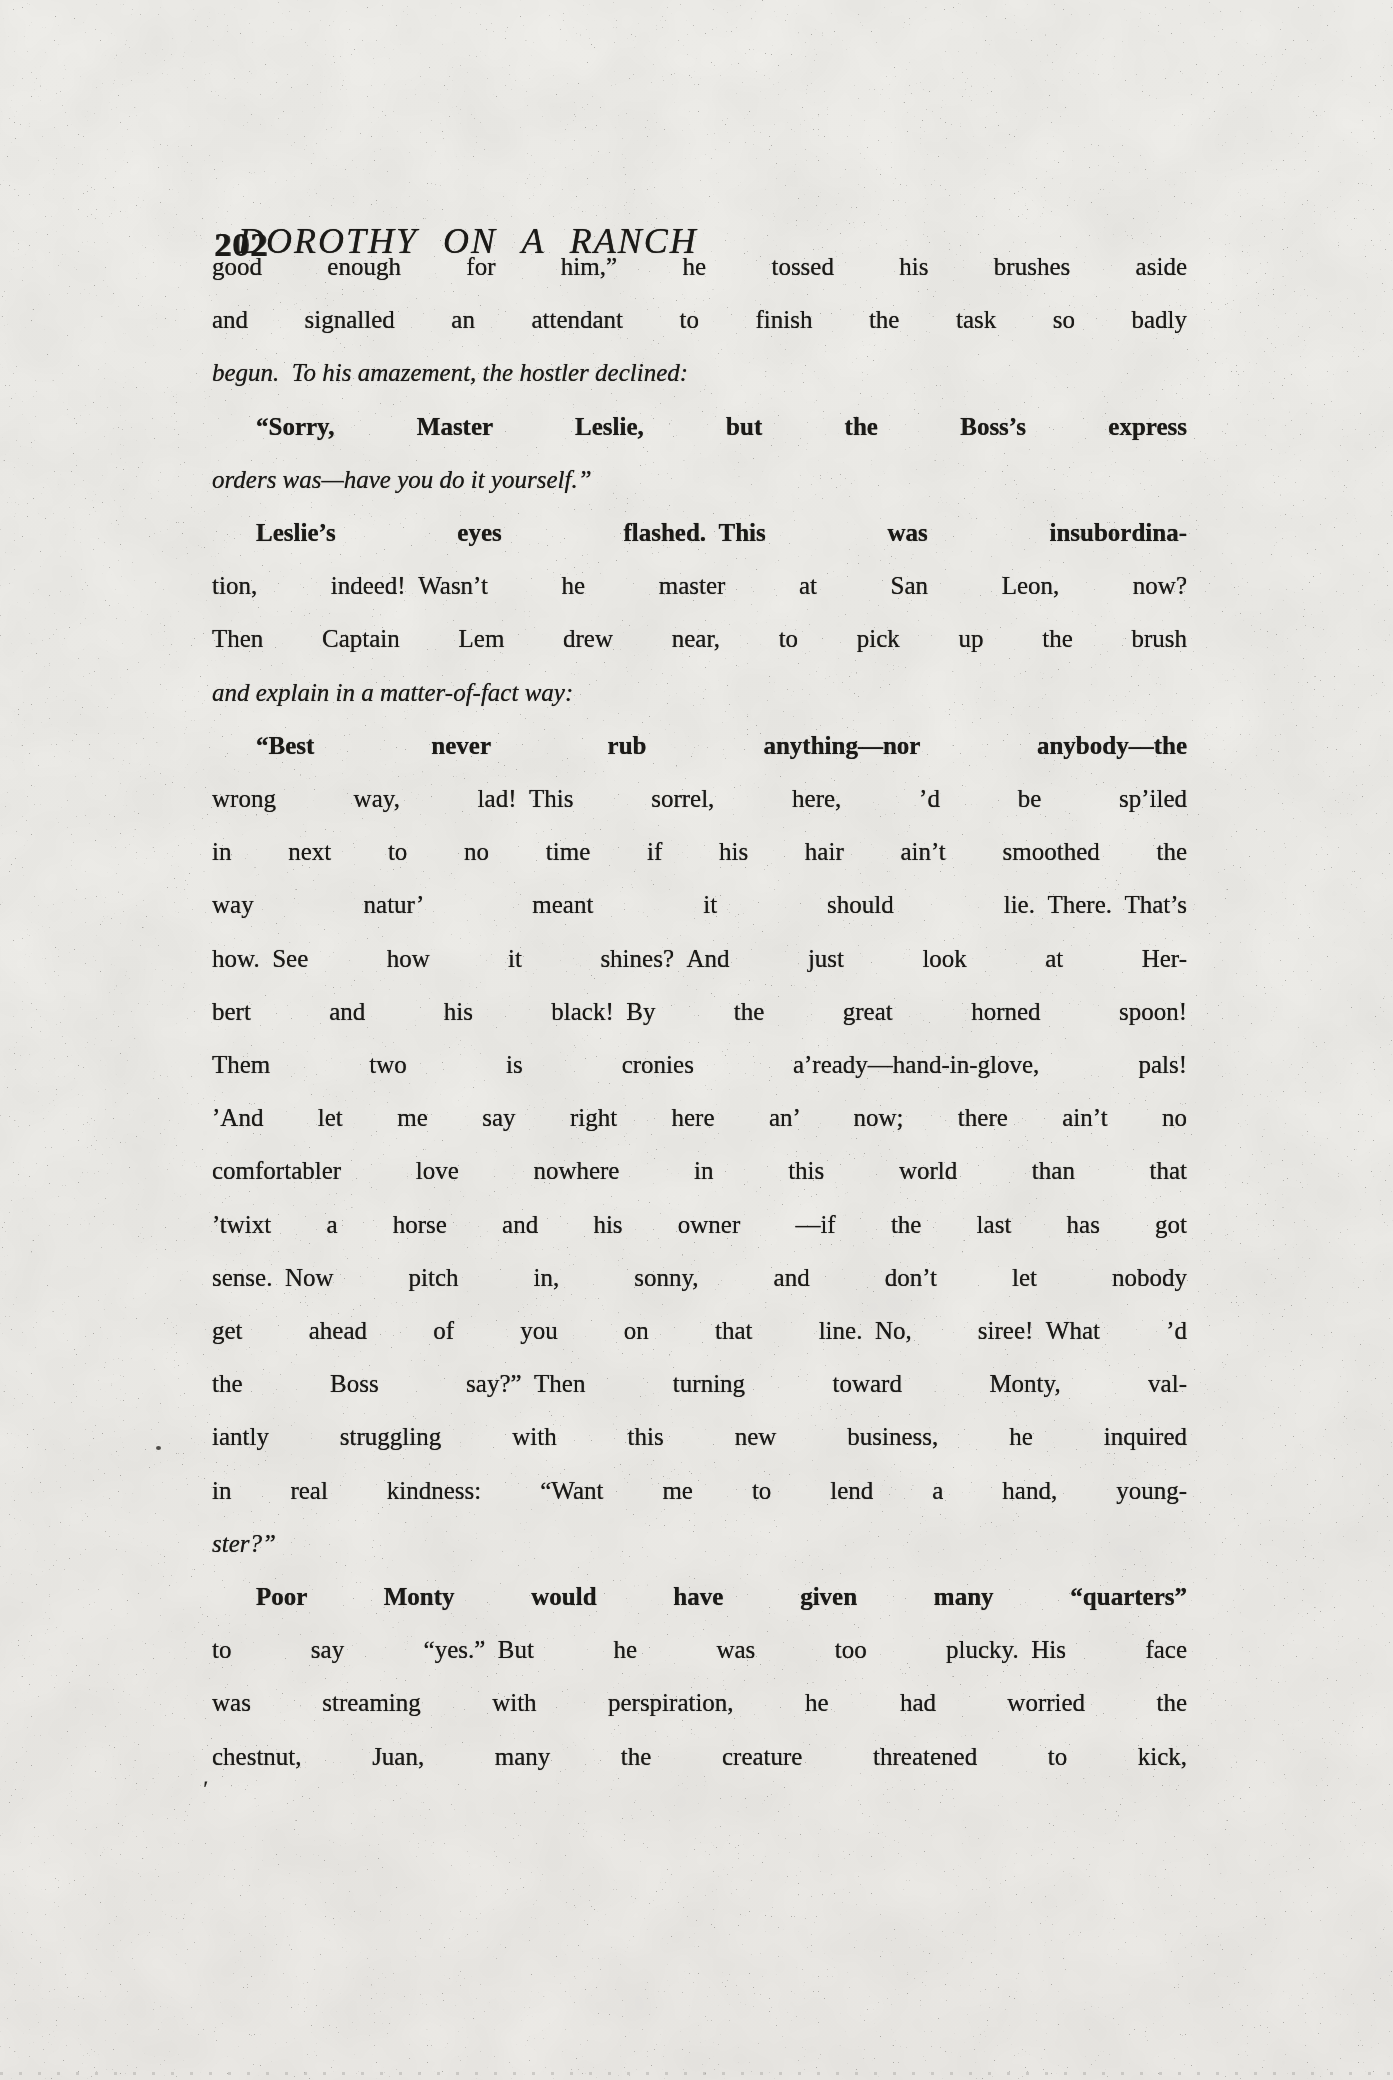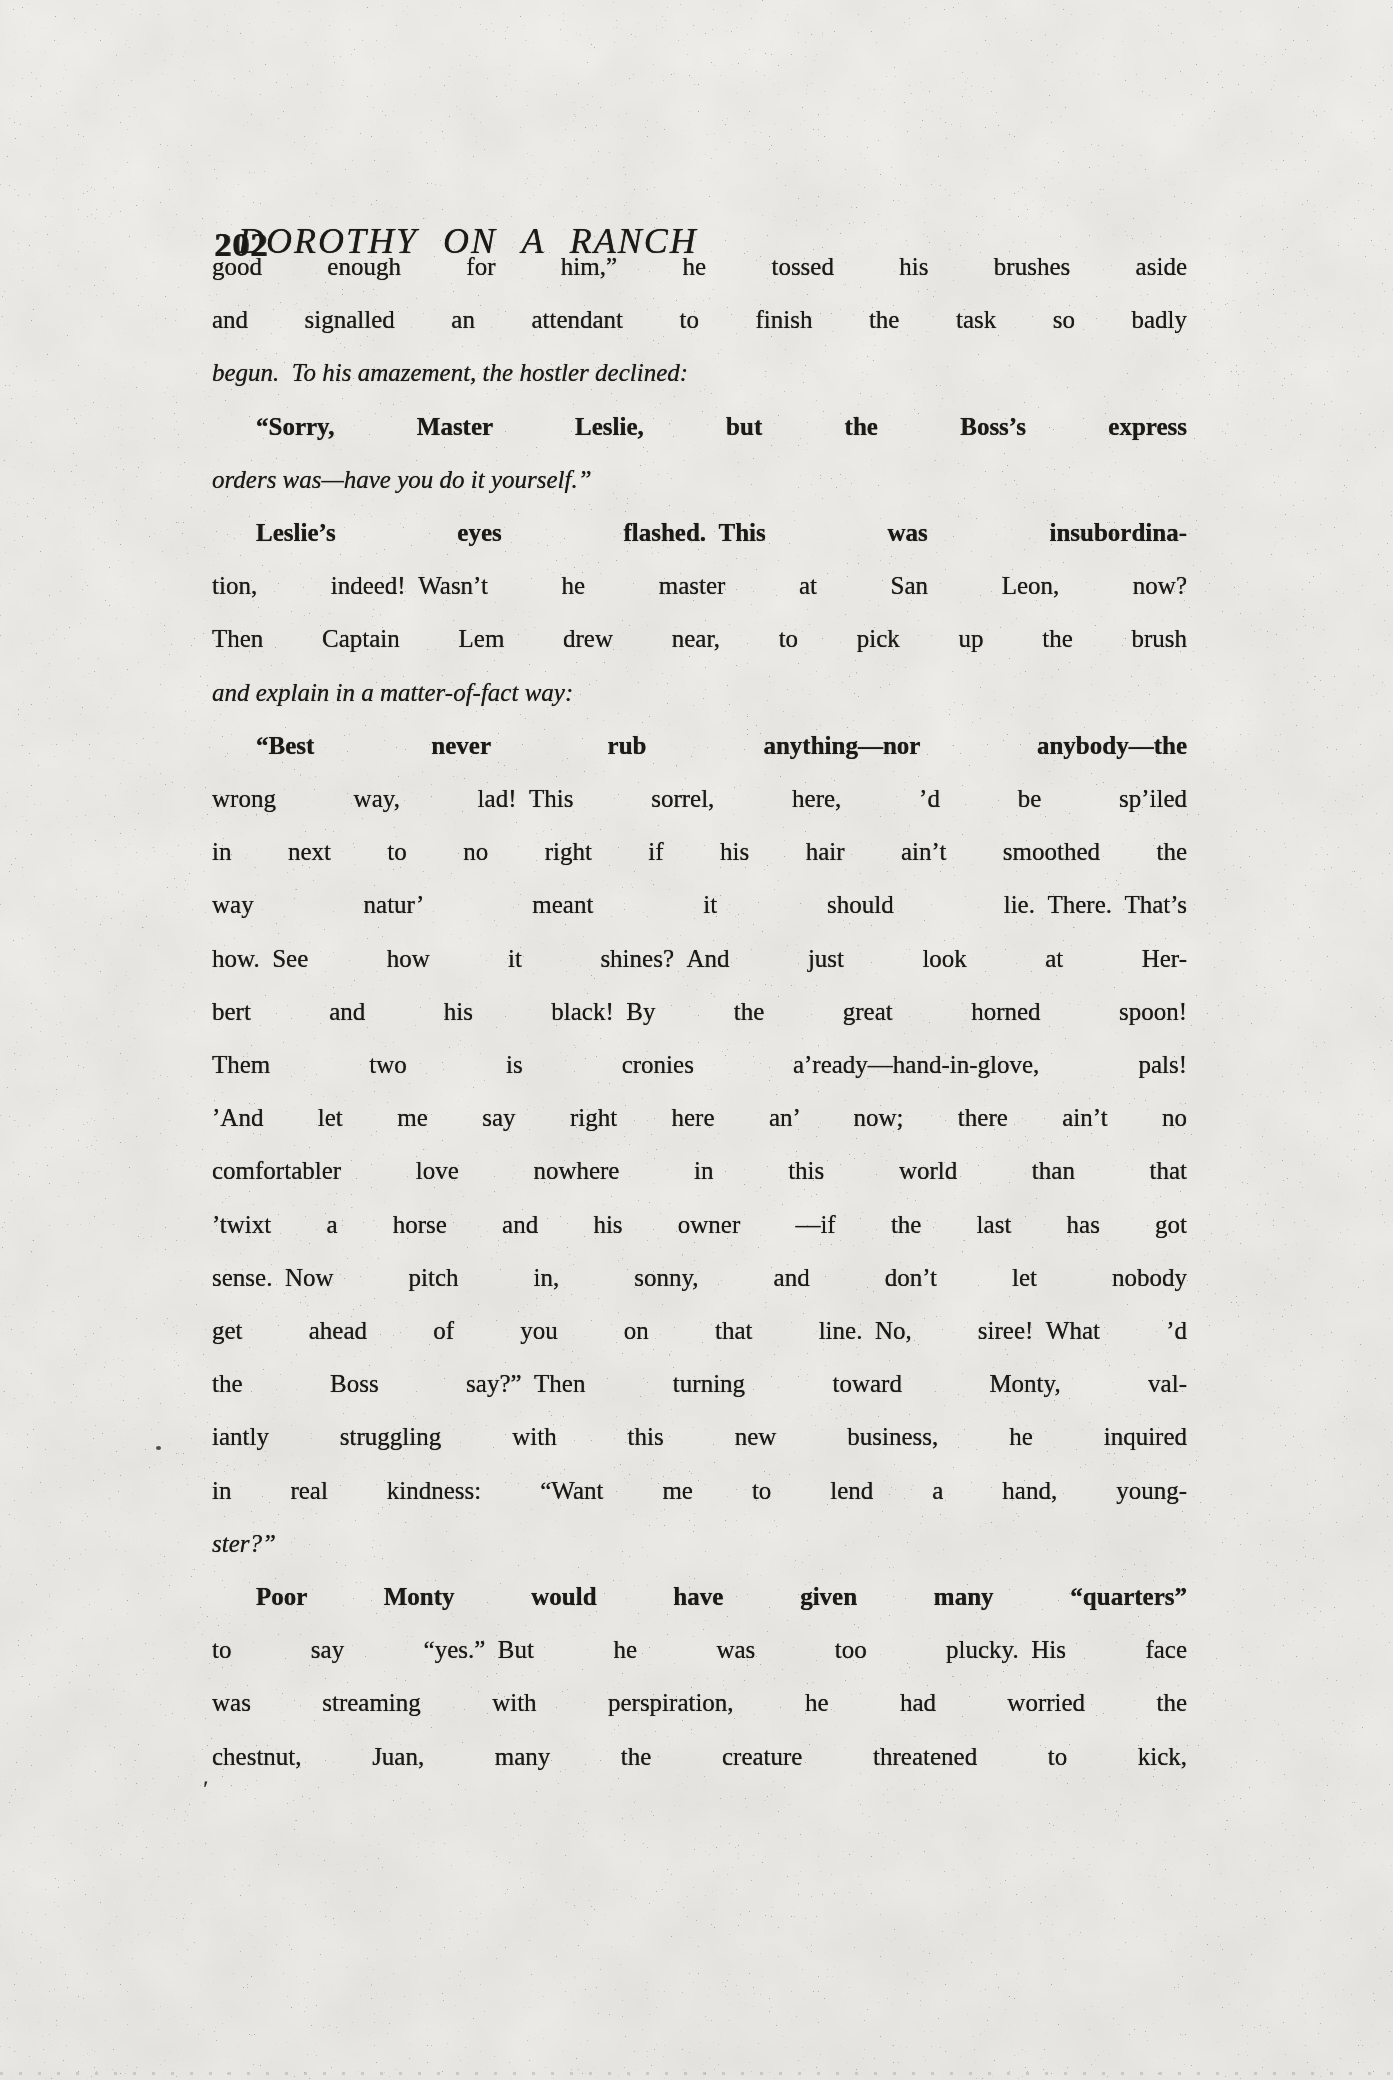--- a/index.html
+++ b/index.html
@@ -103,21 +103,21 @@
       <div class="line">and signalled an attendant to finish the task so badly</div>
       <div class="line flush">begun. To his amazement, the hostler declined:</div>
       <div class="line indent">“Sorry, Master Leslie, but the Boss’s express</div>
       <div class="line flush">orders was—have you do it yourself.”</div>
       <div class="line indent">Leslie’s eyes flashed. This was insubordina-</div>
       <div class="line">tion, indeed! Wasn’t he master at San Leon, now?</div>
       <div class="line">Then Captain Lem drew near, to pick up the brush</div>
       <div class="line flush">and explain in a matter-of-fact way:</div>
       <div class="line indent">“Best never rub anything—nor anybody—the</div>
       <div class="line">wrong way, lad! This sorrel, here, ’d be sp’iled</div>
-      <div class="line">in next to no right if his hair ain’t smoothed the</div>
+      <div class="line">in next to no time if his hair ain’t smoothed the</div>
       <div class="line">way natur’ meant it should lie. There. That’s</div>
       <div class="line">how. See how it shines? And just look at Her-</div>
       <div class="line">bert and his black! By the great horned spoon!</div>
       <div class="line">Them two is cronies a’ready—hand-in-glove, pals!</div>
       <div class="line">’And let me say right here an’ now; there ain’t no</div>
       <div class="line">comfortabler love nowhere in this world than that</div>
       <div class="line">’twixt a horse and his owner —if the last has got</div>
       <div class="line">sense. Now pitch in, sonny, and don’t let nobody</div>
       <div class="line">get ahead of you on that line. No, siree! What ’d</div>
       <div class="line">the Boss say?” Then turning toward Monty, val-</div>

